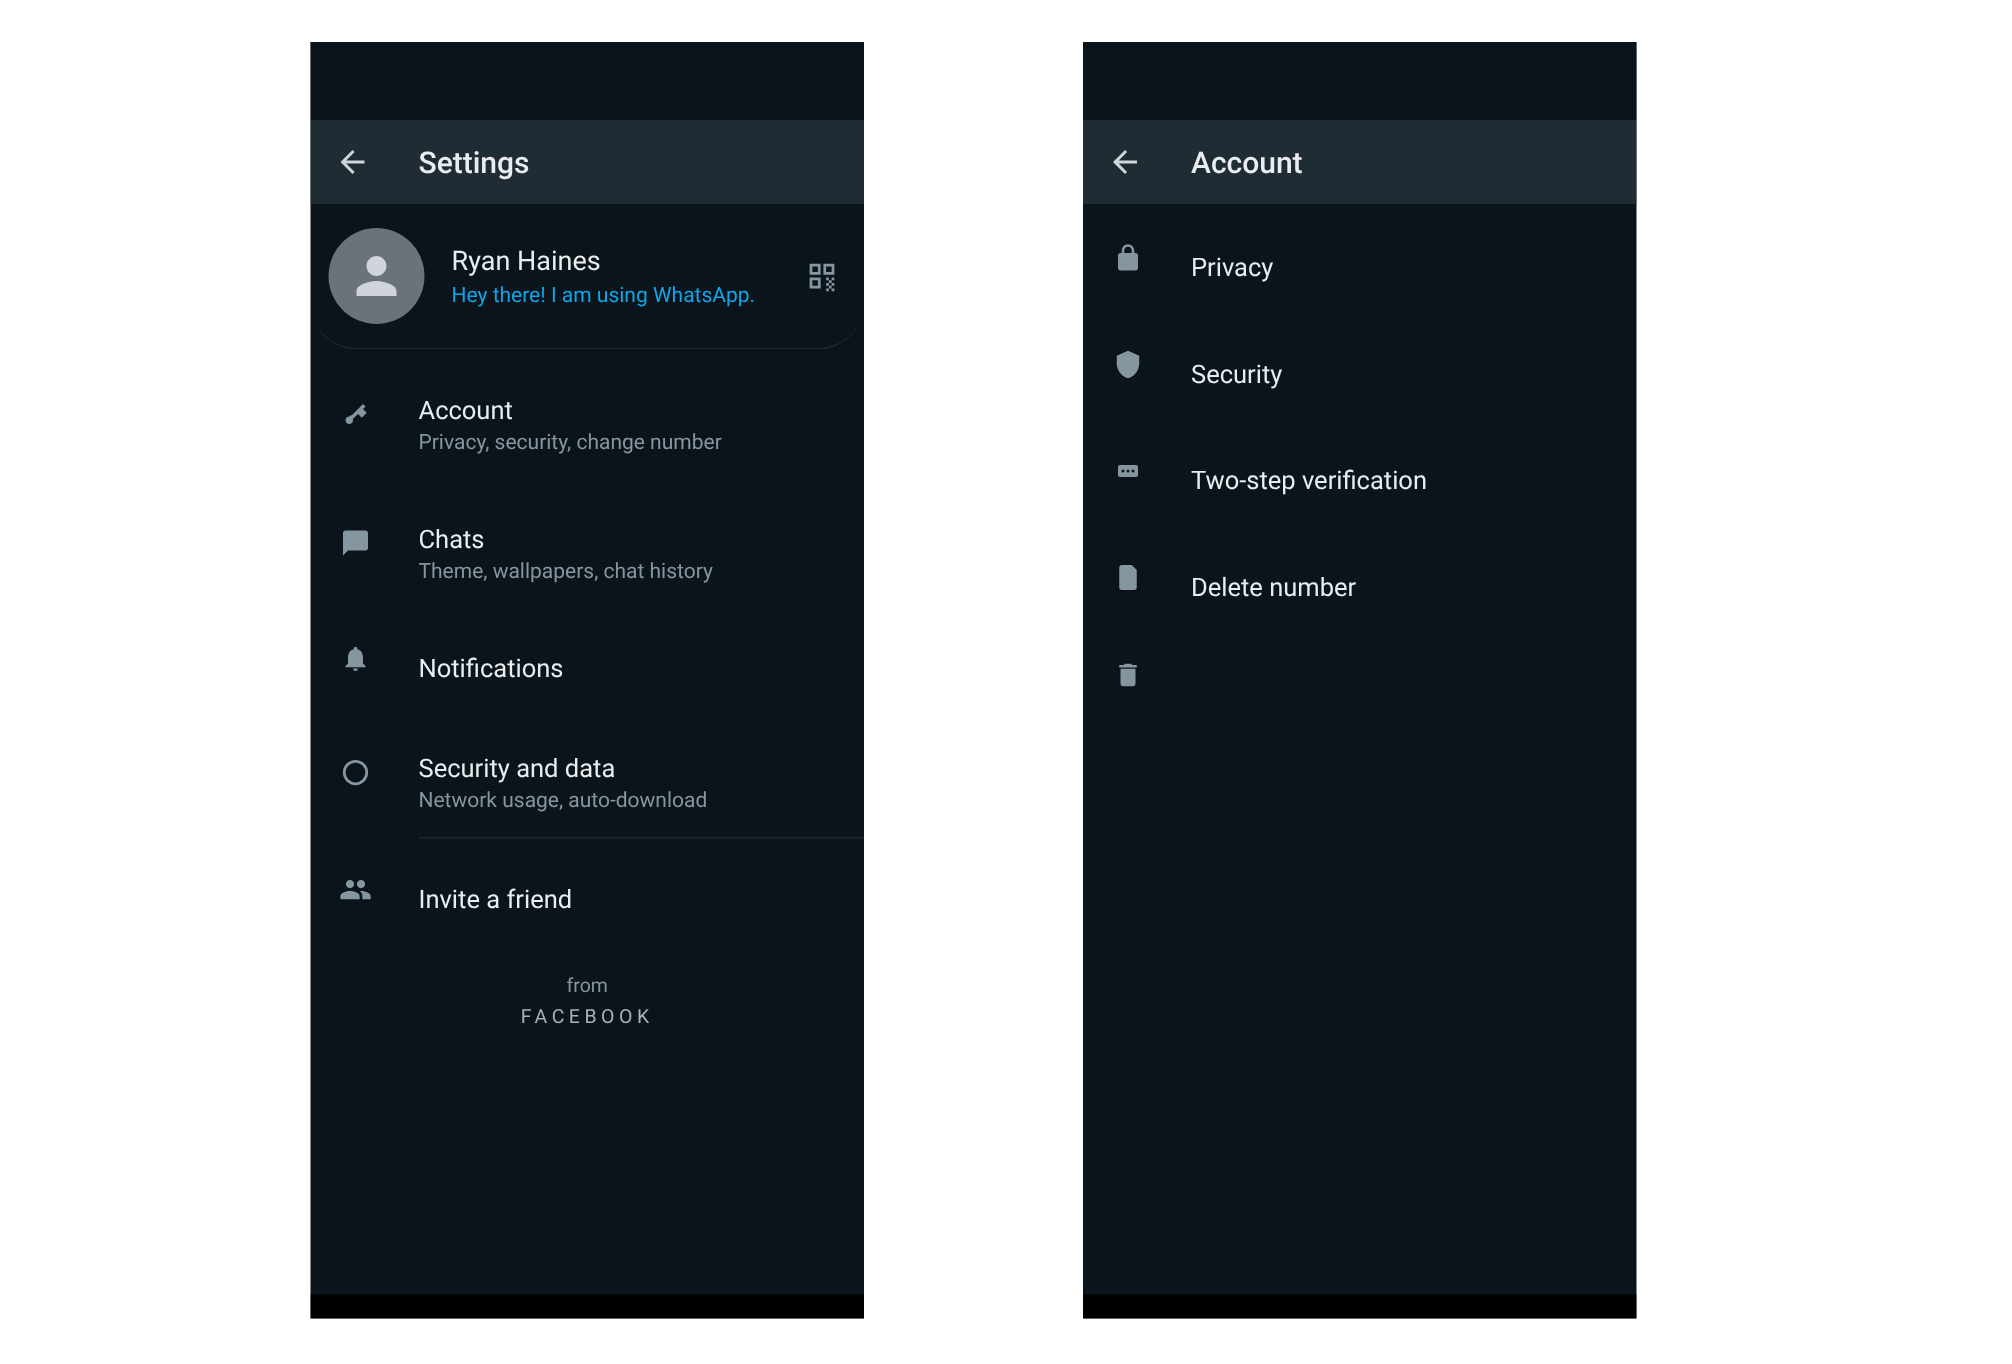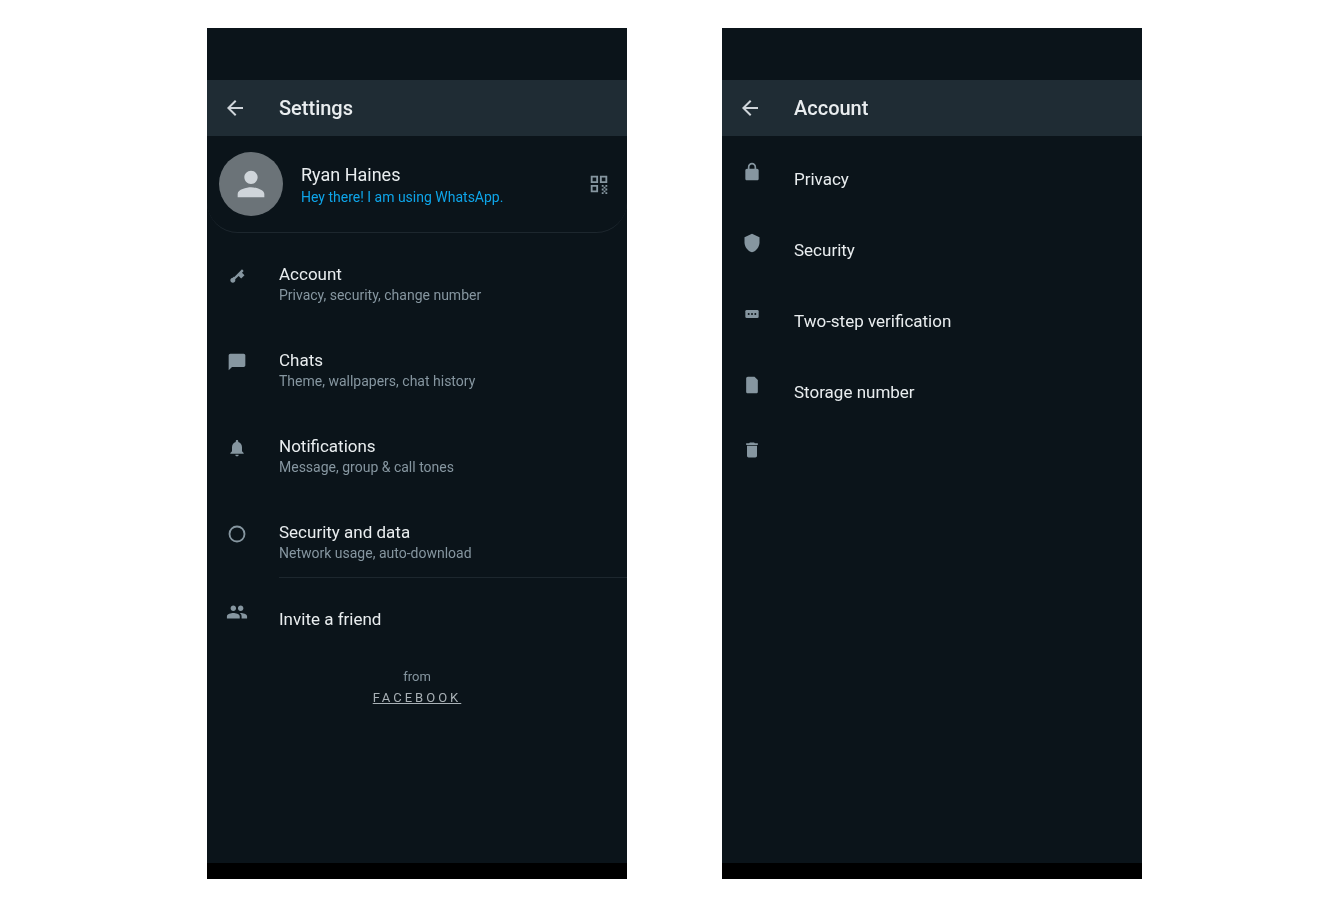--- a/index.html
+++ b/index.html
@@ -5,21 +5,21 @@
     * { margin: 0; padding: 0; box-sizing: border-box; }
     body {
       background: #ffffff;
       font-family: -apple-system, BlinkMacSystemFont, 'Segoe UI', Roboto, sans-serif;
       width: 1341px;
       height: 909px;
       position: relative;
     }
     .phone {
       position: absolute;
-      width: 420px;
+      width: 369px;
       height: 851px;
       background: #0b141a;
       top: 28px;
       overflow: hidden;
     }
     .phone-left { left: 207px; }
     .phone-right { left: 722px; }
     .status-bar {
       height: 52px;
       background: #0b141a;
@@ -103,21 +103,21 @@
     .divider {
       height: 1px;
       background: rgba(134,150,160,0.15);
       margin-left: 72px;
     }
     .footer {
       text-align: center;
       margin-top: 24px;
     }
     .footer-from { color: #8696a0; font-size: 13px; }
-    .footer-brand { color: #a9b1b6; font-size: 13px; letter-spacing: 3px; margin-top: 6px; font-weight:400;text-decoration:underline; }
+    .footer-brand { color: #a9b1b6; font-size: 13px; letter-spacing: 3px; margin-top: 6px; font-weight:400; }
     .bottom-bar {
       position: absolute;
       bottom: 0;
       left: 0;
       right: 0;
       height: 16px;
       background: #000;
     }
     .account-list .list-row { padding: 18px 16px 18px 18px; }
     .account-list .list-text { margin-left: 30px; }
@@ -178,21 +178,20 @@
   </div>
 
   <div class="list-row">
     <div class="list-icon">
       <svg viewBox="0 0 24 24" width="20" height="20" fill="currentColor">
           <path d="M12 22c1.1 0 2-.9 2-2h-4c0 1.1.9 2 2 2zm6-6v-5c0-3.07-1.63-5.64-4.5-6.32V4c0-.83-.67-1.5-1.5-1.5s-1.5.67-1.5 1.5v.68C7.64 5.36 6 7.92 6 11v5l-2 2v1h16v-1l-2-2z"></path>
         </svg>
     </div>
     <div class="list-text">
       <div class="list-title">Notifications</div>
-      <div class="list-sub">Message, group &amp; call tones</div>
     </div>
   </div>
 
   <div class="list-row">
     <div class="list-icon">
       <svg viewBox="0 0 24 24" width="20" height="20" fill="none" stroke="currentColor" stroke-width="2.2">
           <circle cx="12" cy="12" r="9"></circle>
         </svg>
     </div>
     <div class="list-text">
@@ -272,21 +271,21 @@
       </div>
     </div>
 
     <div class="list-row">
       <div class="list-icon">
         <svg viewBox="0 0 24 24" width="20" height="20" fill="currentColor">
             <path d="M7 2h8l4 4v14c0 1.1-.9 2-2 2H7c-1.1 0-2-.9-2-2V4c0-1.1.9-2 2-2zm9 12l-4 4v-3H8v-2h4v-3l4 4z"></path>
           </svg>
       </div>
       <div class="list-text">
-        <div class="list-title">Storage number</div>
+        <div class="list-title">Delete number</div>
       </div>
     </div>
 
 
     <div class="list-row">
       <div class="list-icon">
         <svg viewBox="0 0 24 24" width="20" height="20" fill="currentColor">
             <path d="M6 19c0 1.1.9 2 2 2h8c1.1 0 2-.9 2-2V7H6v12zM19 4h-3.5l-1-1h-5l-1 1H5v2h14V4z"></path>
           </svg>
       </div>

